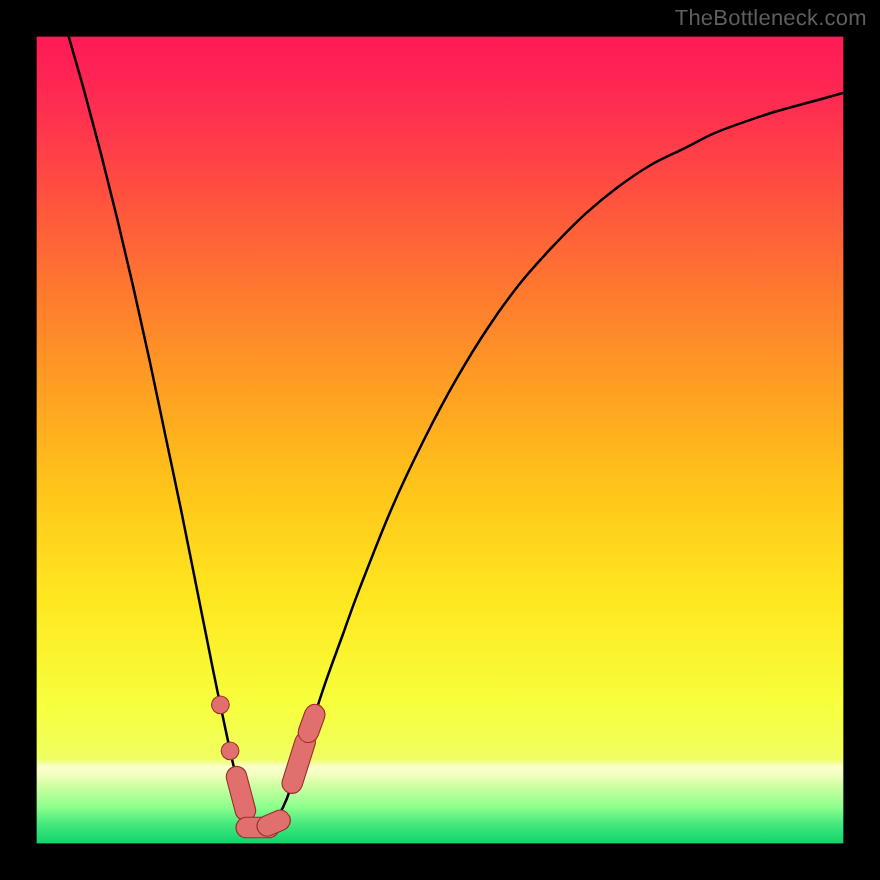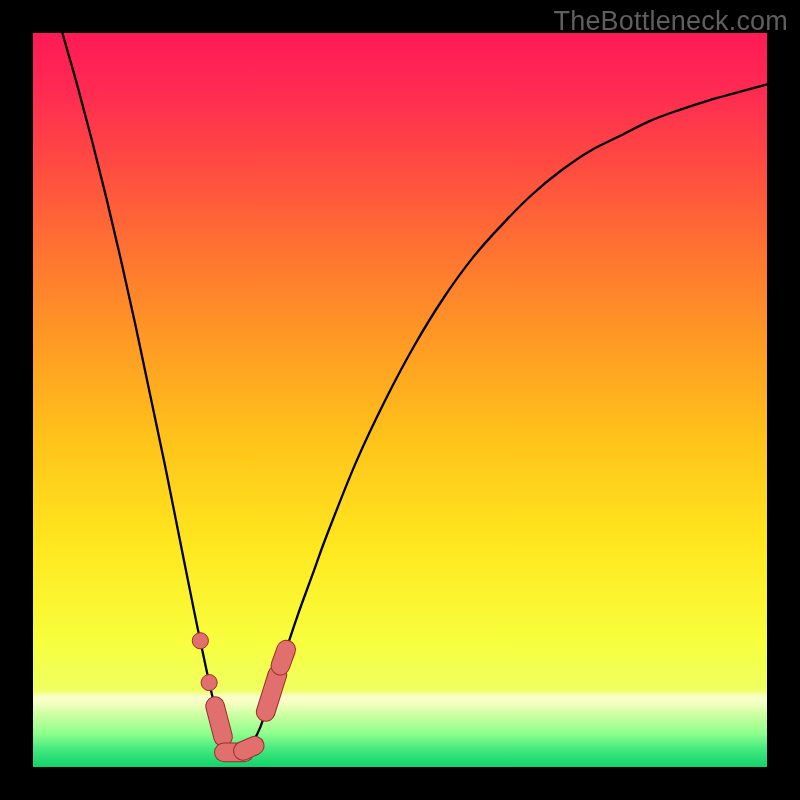--- a/index.html
+++ b/index.html
@@ -8,21 +8,21 @@
     width: 800px;
     height: 800px;
     position: relative;
     background: #000;
   }
   .watermark {
     position: absolute;
     top: 6px;
     right: 12px;
     font-family: Arial, Helvetica, sans-serif;
-    font-size: 27px;
+    font-size: 20px;
     color: #5f5f5f;
     letter-spacing: 0.2px;
     z-index: 10;
     text-align: center;
   }
   .plot-area {
     position: absolute;
     left: 33px;
     top: 33px;
     width: 734px;

